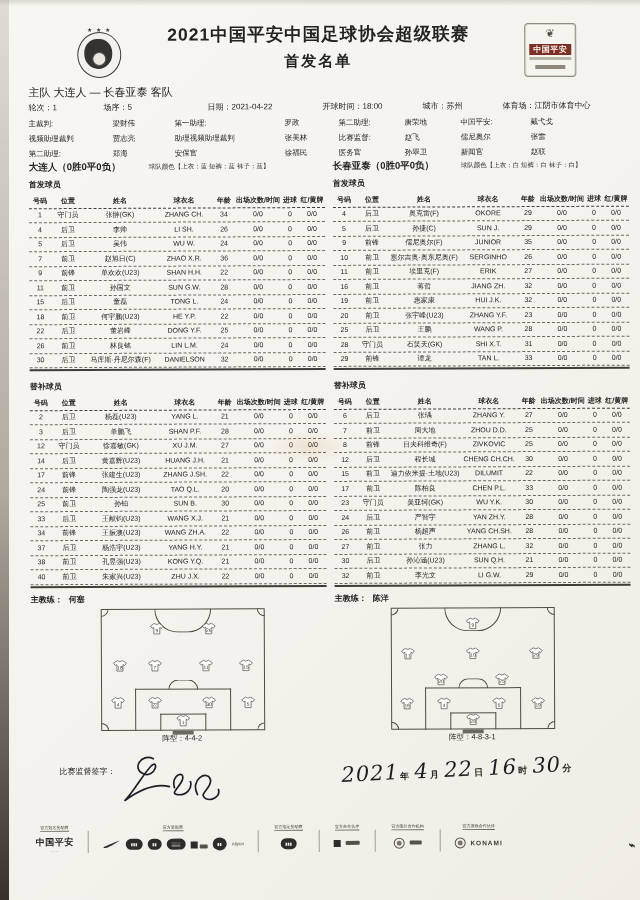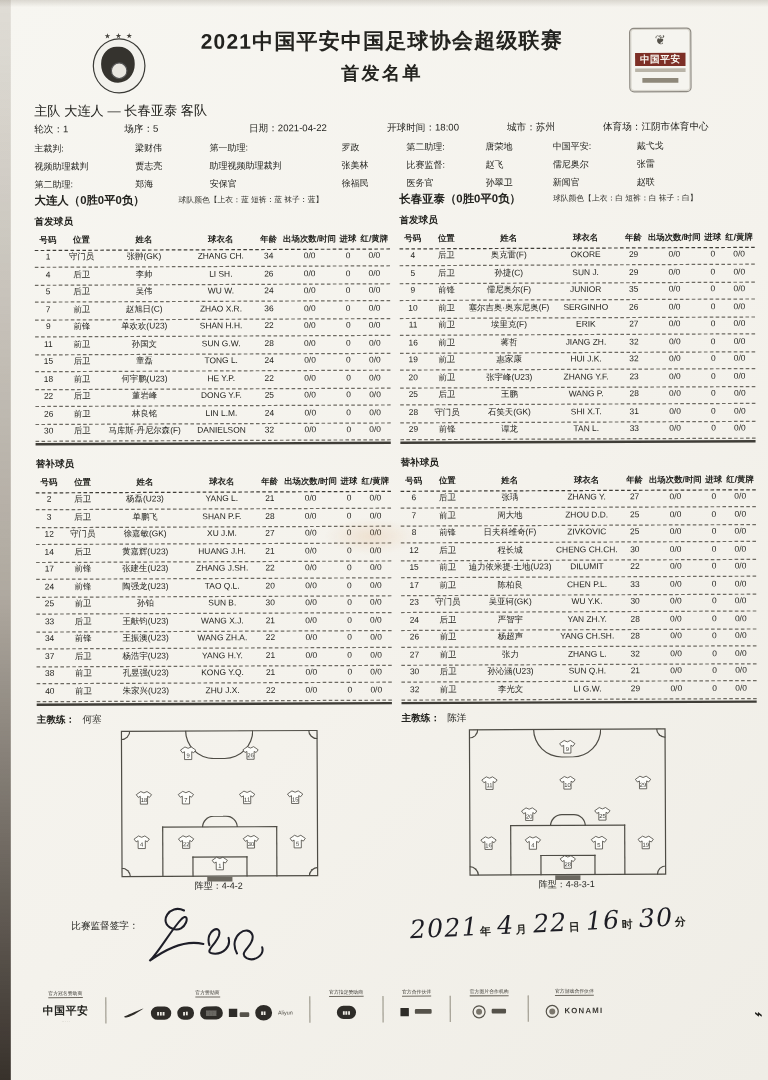--- a/index.html
+++ b/index.html
@@ -43,21 +43,21 @@
   .col{position:absolute;top:178px;width:296px;}
   .col-home{left:30px;} .col-away{left:334px;}
   .sec-title{font-size:8px;font-weight:700;margin:0 0 4px 0;}
   .ptable{width:100%;}
   .trow{display:flex;align-items:center;border-bottom:1px dashed #6d6a62;padding:1.5px 0;min-height:10.5px;}
   .thead{font-weight:700;border-bottom:1.2px dashed #3f3d37;}
   .c{display:block;text-align:center;font-size:7px;line-height:1.15;}
   .c0{width:22px}.c1{width:34px}.c2{width:70px}.c3{width:58px}.c4{width:22px}.c5{width:46px}.c6{width:18px}.c7{flex:1}
   .tend{border-bottom:2.5px double #3f3d37;height:0;margin-top:1px;}
   .coach-line{margin-top:6px;font-size:8px;font-weight:700;}
-  .coach-line .cname{font-weight:400;margin-left:6px;}
+  .coach-line .cname{font-weight:700;margin-left:6px;}
 
   
   .pitch{position:absolute;top:608px;width:162px;height:120px;border:1.2px solid #4e4c45;}
   .pitch-home{left:100px;} .pitch-away{left:390px;}
   .cc{position:absolute;top:-1px;left:50%;transform:translateX(-50%);width:34%;height:19%;border:1.1px solid #4e4c45;border-top:none;border-radius:0 0 60px 60px;}
   .pa16{position:absolute;bottom:-1px;left:50%;transform:translateX(-50%);width:58%;height:34%;border:1.1px solid #4e4c45;border-bottom:none;}
   .paarc{position:absolute;bottom:33%;left:50%;transform:translateX(-50%);width:17%;height:8%;border:1.1px solid #4e4c45;border-bottom:none;border-radius:60px 60px 0 0;}
   .ga{position:absolute;bottom:-1px;left:50%;transform:translateX(-50%);width:27%;height:13%;border:1.1px solid #4e4c45;border-bottom:none;}
   .goal{position:absolute;bottom:-5px;left:50%;transform:translateX(-50%);width:13%;height:4px;background:#6b6860;}
   .corner{position:absolute;width:7px;height:7px;border:1px solid #4e4c45;}

